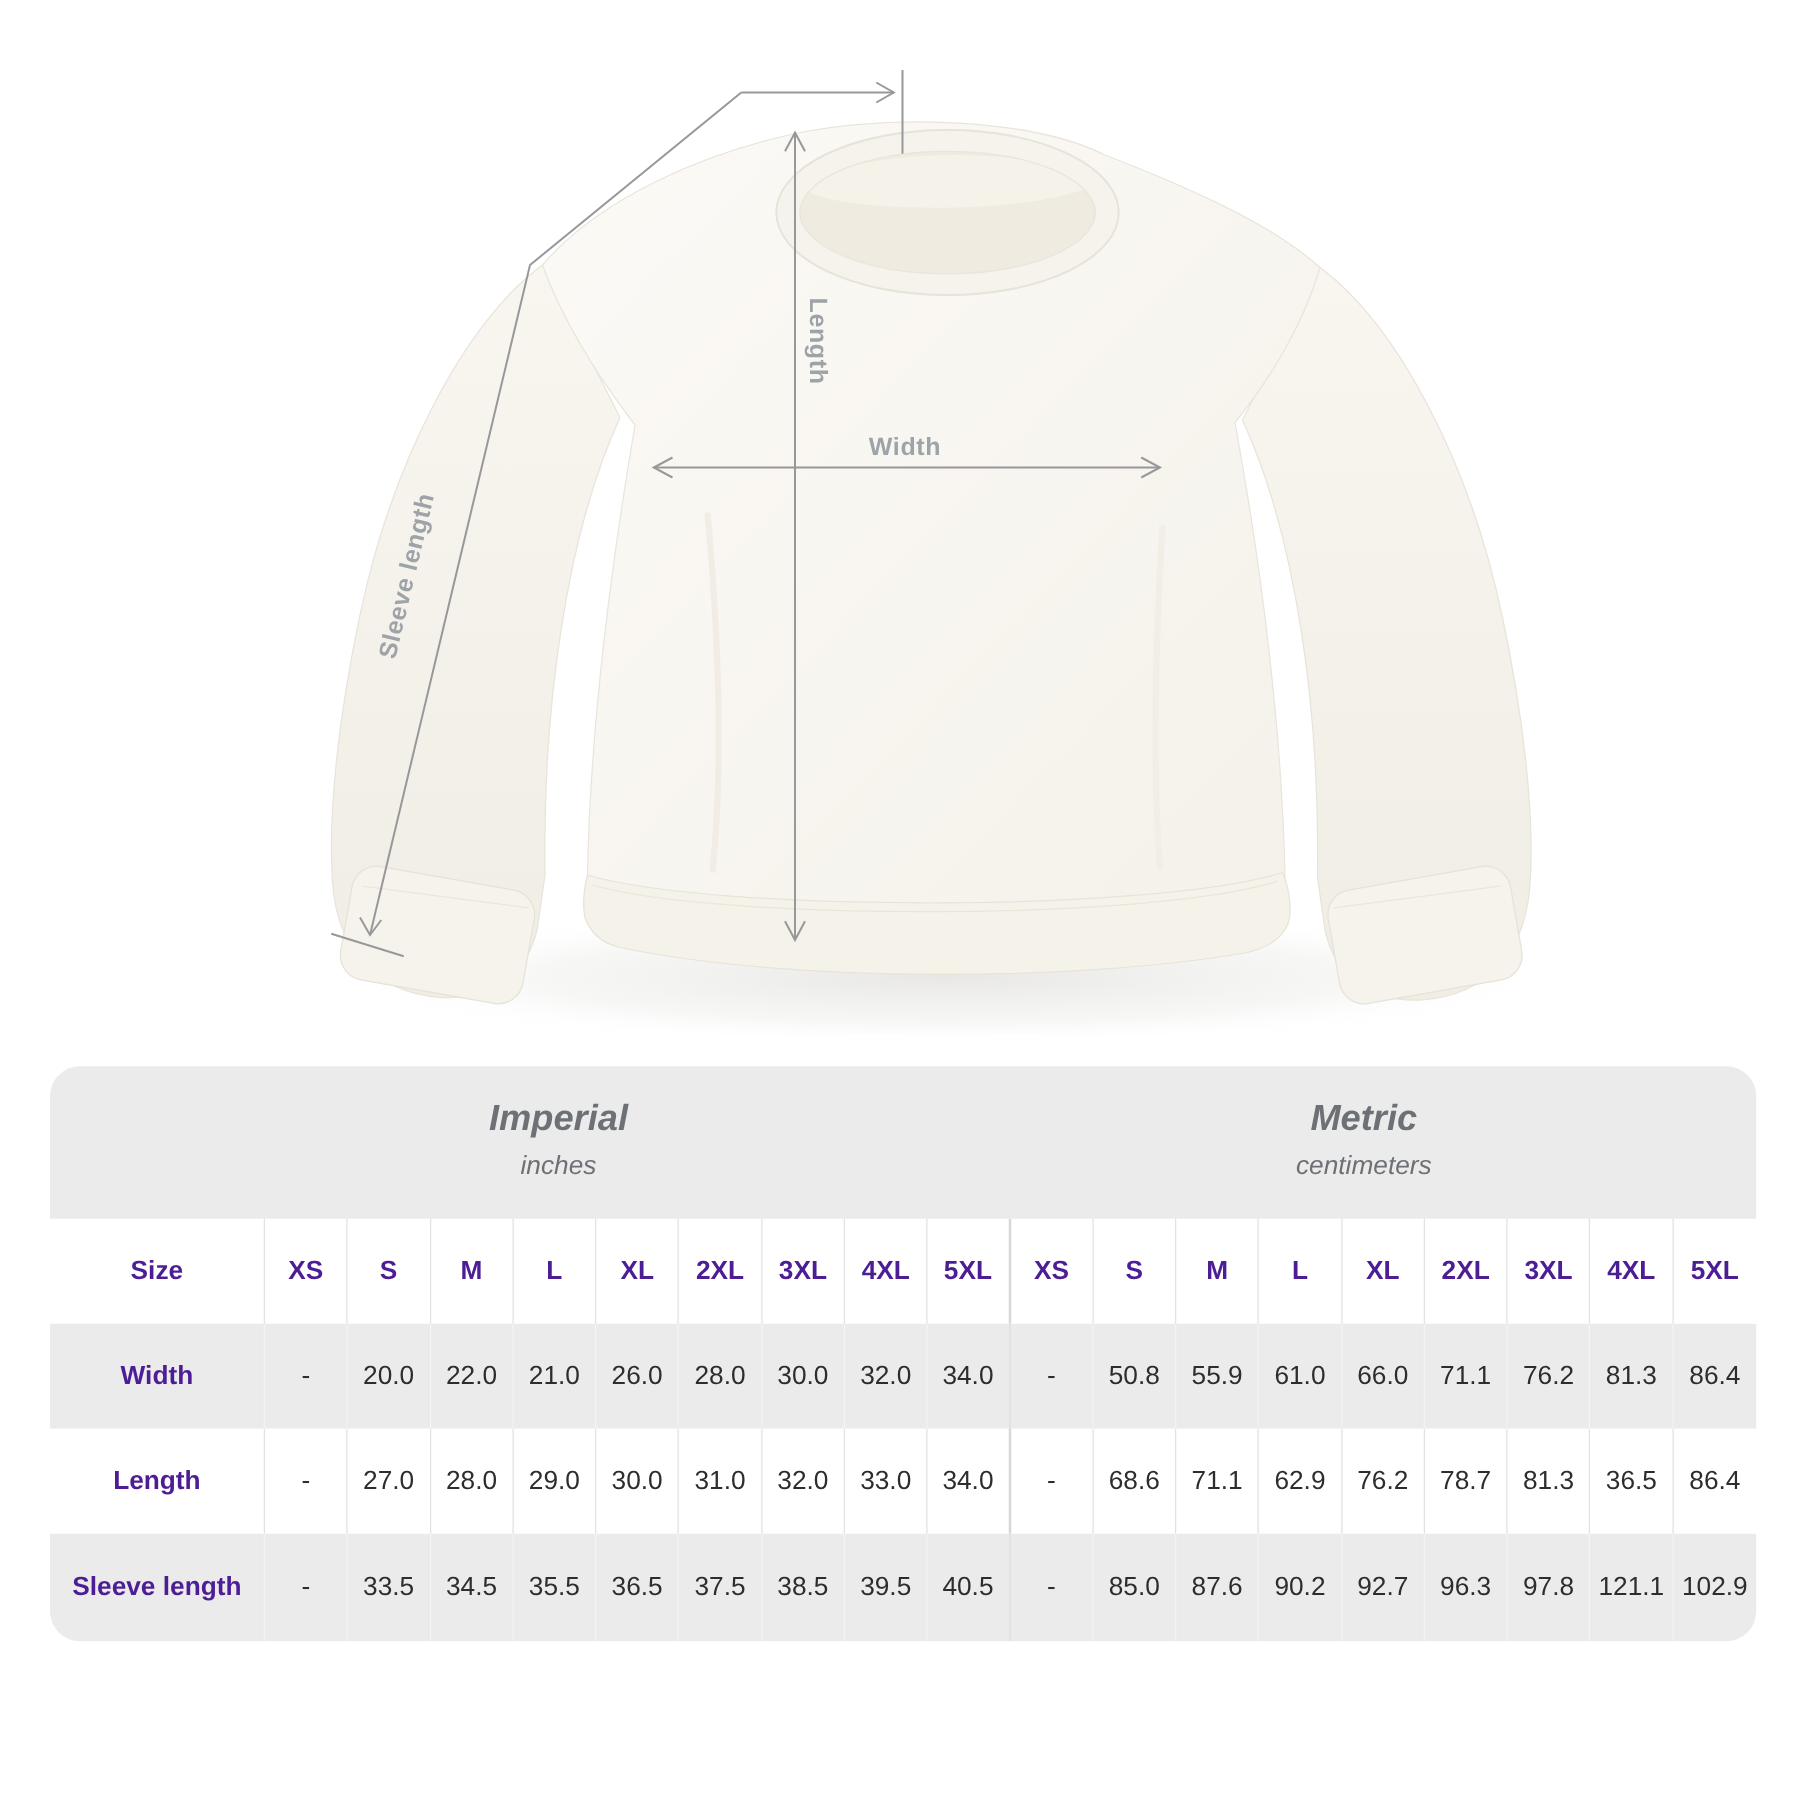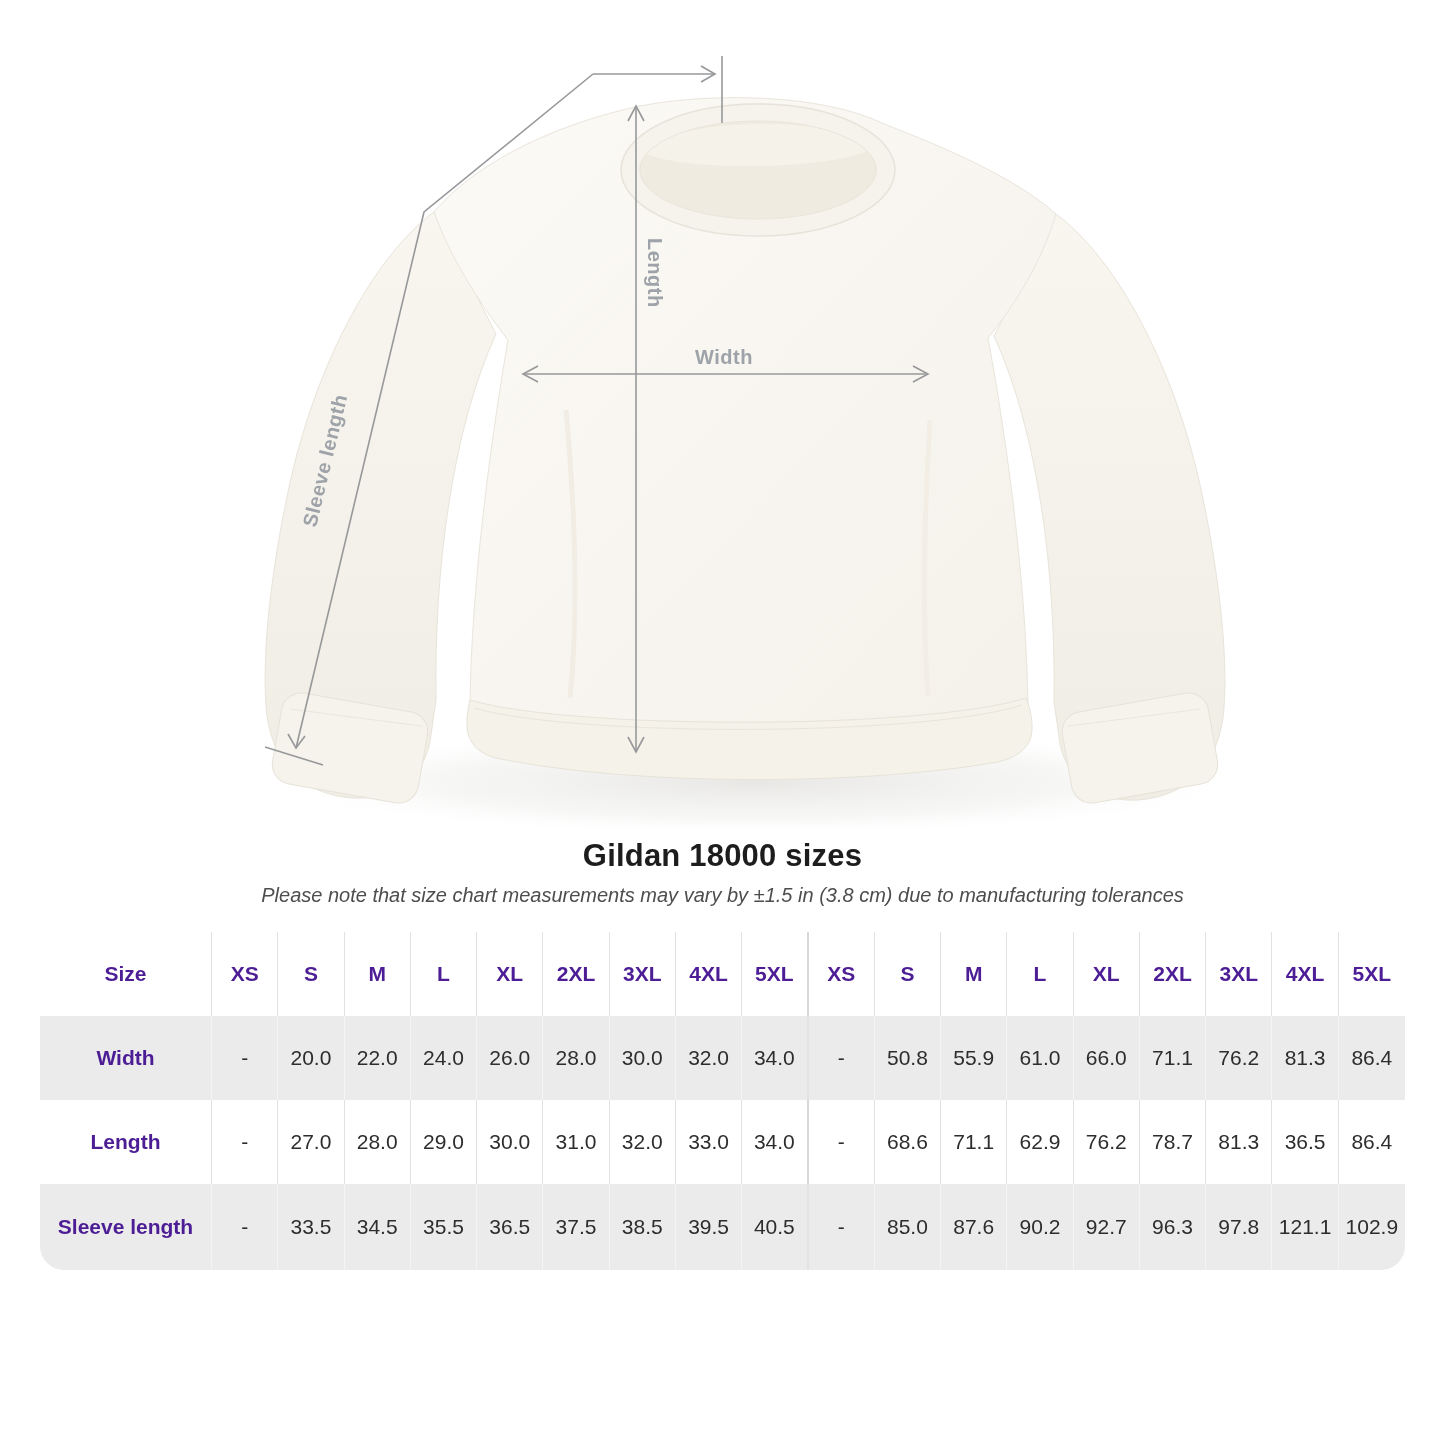--- a/index.html
+++ b/index.html
@@ -135,27 +135,33 @@
       <path d="M 593 74 L 424 212 L 296 748"></path>
       <path d="M 288 734 L 296 748 L 305 736"></path>
       <line x1="265" y1="747" x2="323" y2="765"></line>
     </g>
 
     <text class="anno-label" transform="translate(648,238) rotate(90)">Length</text>
     <text class="anno-label" x="724" y="364" text-anchor="middle">Width</text>
     <text class="anno-label" transform="translate(316,528) rotate(-76.6)">Sleeve length</text>
   </svg>
 
-  <div class="title-block">
-    <h1 class="page-title">Gildan 18000 sizes</h1>
-    <p class="page-subtitle">Please note that size chart measurements may vary by ±1.5 in (3.8 cm) due to manufacturing tolerances</p>
-  </div>
 
   <section class="table-wrap">
 
+    <div class="band">
+      <div class="band-group band-group--imperial">
+        <div class="band-name">Imperial</div>
+        <div class="band-unit">inches</div>
+      </div>
+      <div class="band-group band-group--metric">
+        <div class="band-name">Metric</div>
+        <div class="band-unit">centimeters</div>
+      </div>
+    </div>
 
     <div class="row row--white">
       <div class="cell lbl">Size</div>
       <div class="cell hd">XS</div>
       <div class="cell hd">S</div>
       <div class="cell hd">M</div>
       <div class="cell hd">L</div>
       <div class="cell hd">XL</div>
       <div class="cell hd">2XL</div>
       <div class="cell hd">3XL</div>
@@ -170,21 +176,21 @@
       <div class="cell hd">3XL</div>
       <div class="cell hd">4XL</div>
       <div class="cell hd">5XL</div>
     </div>
 
     <div class="row row--gray">
       <div class="cell lbl">Width</div>
       <div class="cell">-</div>
       <div class="cell">20.0</div>
       <div class="cell">22.0</div>
-      <div class="cell">24.0</div>
+      <div class="cell">21.0</div>
       <div class="cell">26.0</div>
       <div class="cell">28.0</div>
       <div class="cell">30.0</div>
       <div class="cell">32.0</div>
       <div class="cell bnd">34.0</div>
       <div class="cell">-</div>
       <div class="cell">50.8</div>
       <div class="cell">55.9</div>
       <div class="cell">61.0</div>
       <div class="cell">66.0</div>

